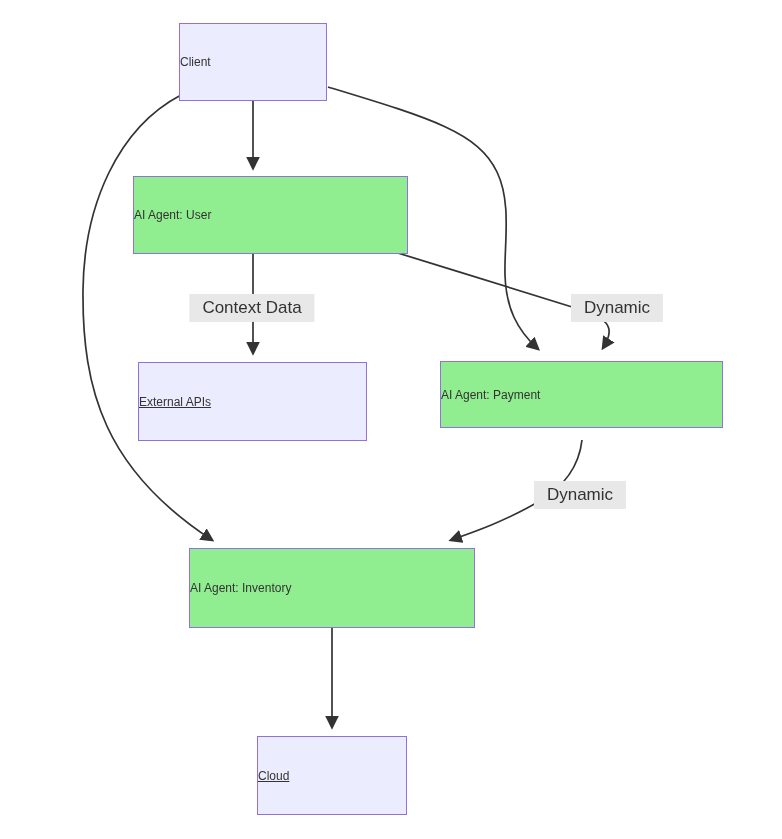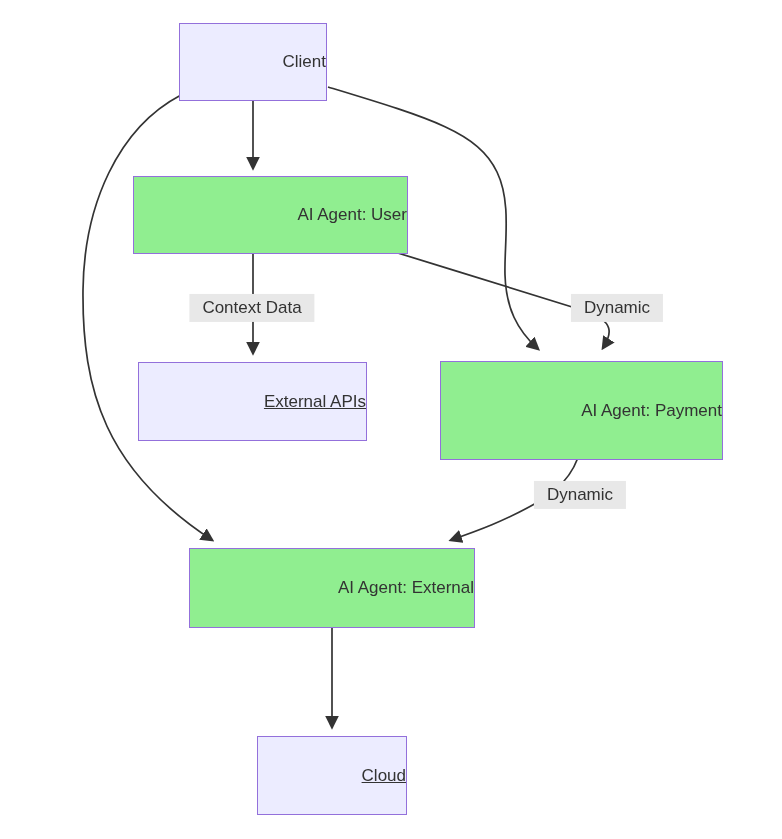--- a/index.html
+++ b/index.html
@@ -8,23 +8,23 @@
     background:var(--canvas-background,#ffffff);
     font-family:"Liberation Sans", sans-serif;
     color:var(--text,#333333);
     overflow:hidden;
   }
   svg.edges { position:absolute; left:0; top:0; width:782px; height:839px; z-index:0; }
   svg.edges path.edge { fill:none; stroke:var(--edge-stroke,#333333); stroke-width:1.7px; }
   svg.edges marker path { fill:var(--edge-stroke,#333333); stroke:none; }
   .node {
     position:absolute; z-index:1; box-sizing:border-box;
-    display:flex; align-items:center; justify-content:flex-end;
+    display:flex; align-items:center; justify-content:flex-start;
     border:1.5px solid var(--node-border,#9370DB);
-    font-size:17px; text-align:center;padding-left:32px;
+    font-size:12px; text-align:center;
   }
   .node.default { background:var(--node-default-fill,#ECECFF); }
   .node.agent   { background:var(--node-agent-fill,#90EE90); }
   .edge-label {
     position:absolute; z-index:2; transform:translate(-50%,-50%);
     background:var(--label-background,#e8e8e8);
     padding:3px 13px; font-size:17px; line-height:1.3; white-space:nowrap;
   }
 </style>
 </head>
@@ -52,26 +52,26 @@
   </div>
 
   <div class="node agent" style="left:133px; top:176px; width:275px; height:78px;">
     <span>AI Agent: User</span>
   </div>
 
   <div class="node default" style="left:138px; top:362px; width:229px; height:79px;text-decoration:underline;">
     <span>External APIs</span>
   </div>
 
-  <div class="node agent" style="left:440px; top:361px; width:283px; height:99px;">
+  <div class="node agent" style="left:440px; top:361px; width:283px; height:67px;">
     <span>AI Agent: Payment</span>
   </div>
 
   <div class="node agent" style="left:189px; top:548px; width:286px; height:80px;">
-    <span>AI Agent: External</span>
+    <span>AI Agent: Inventory</span>
   </div>
 
   <div class="node default" style="left:257px; top:736px; width:150px; height:79px;text-decoration:underline;">
     <span>Cloud</span>
   </div>
 
   <div class="edge-label" style="left:252px; top:308px;">Context Data</div>
 
   <div class="edge-label" style="left:617px; top:308px;">Dynamic</div>
 

